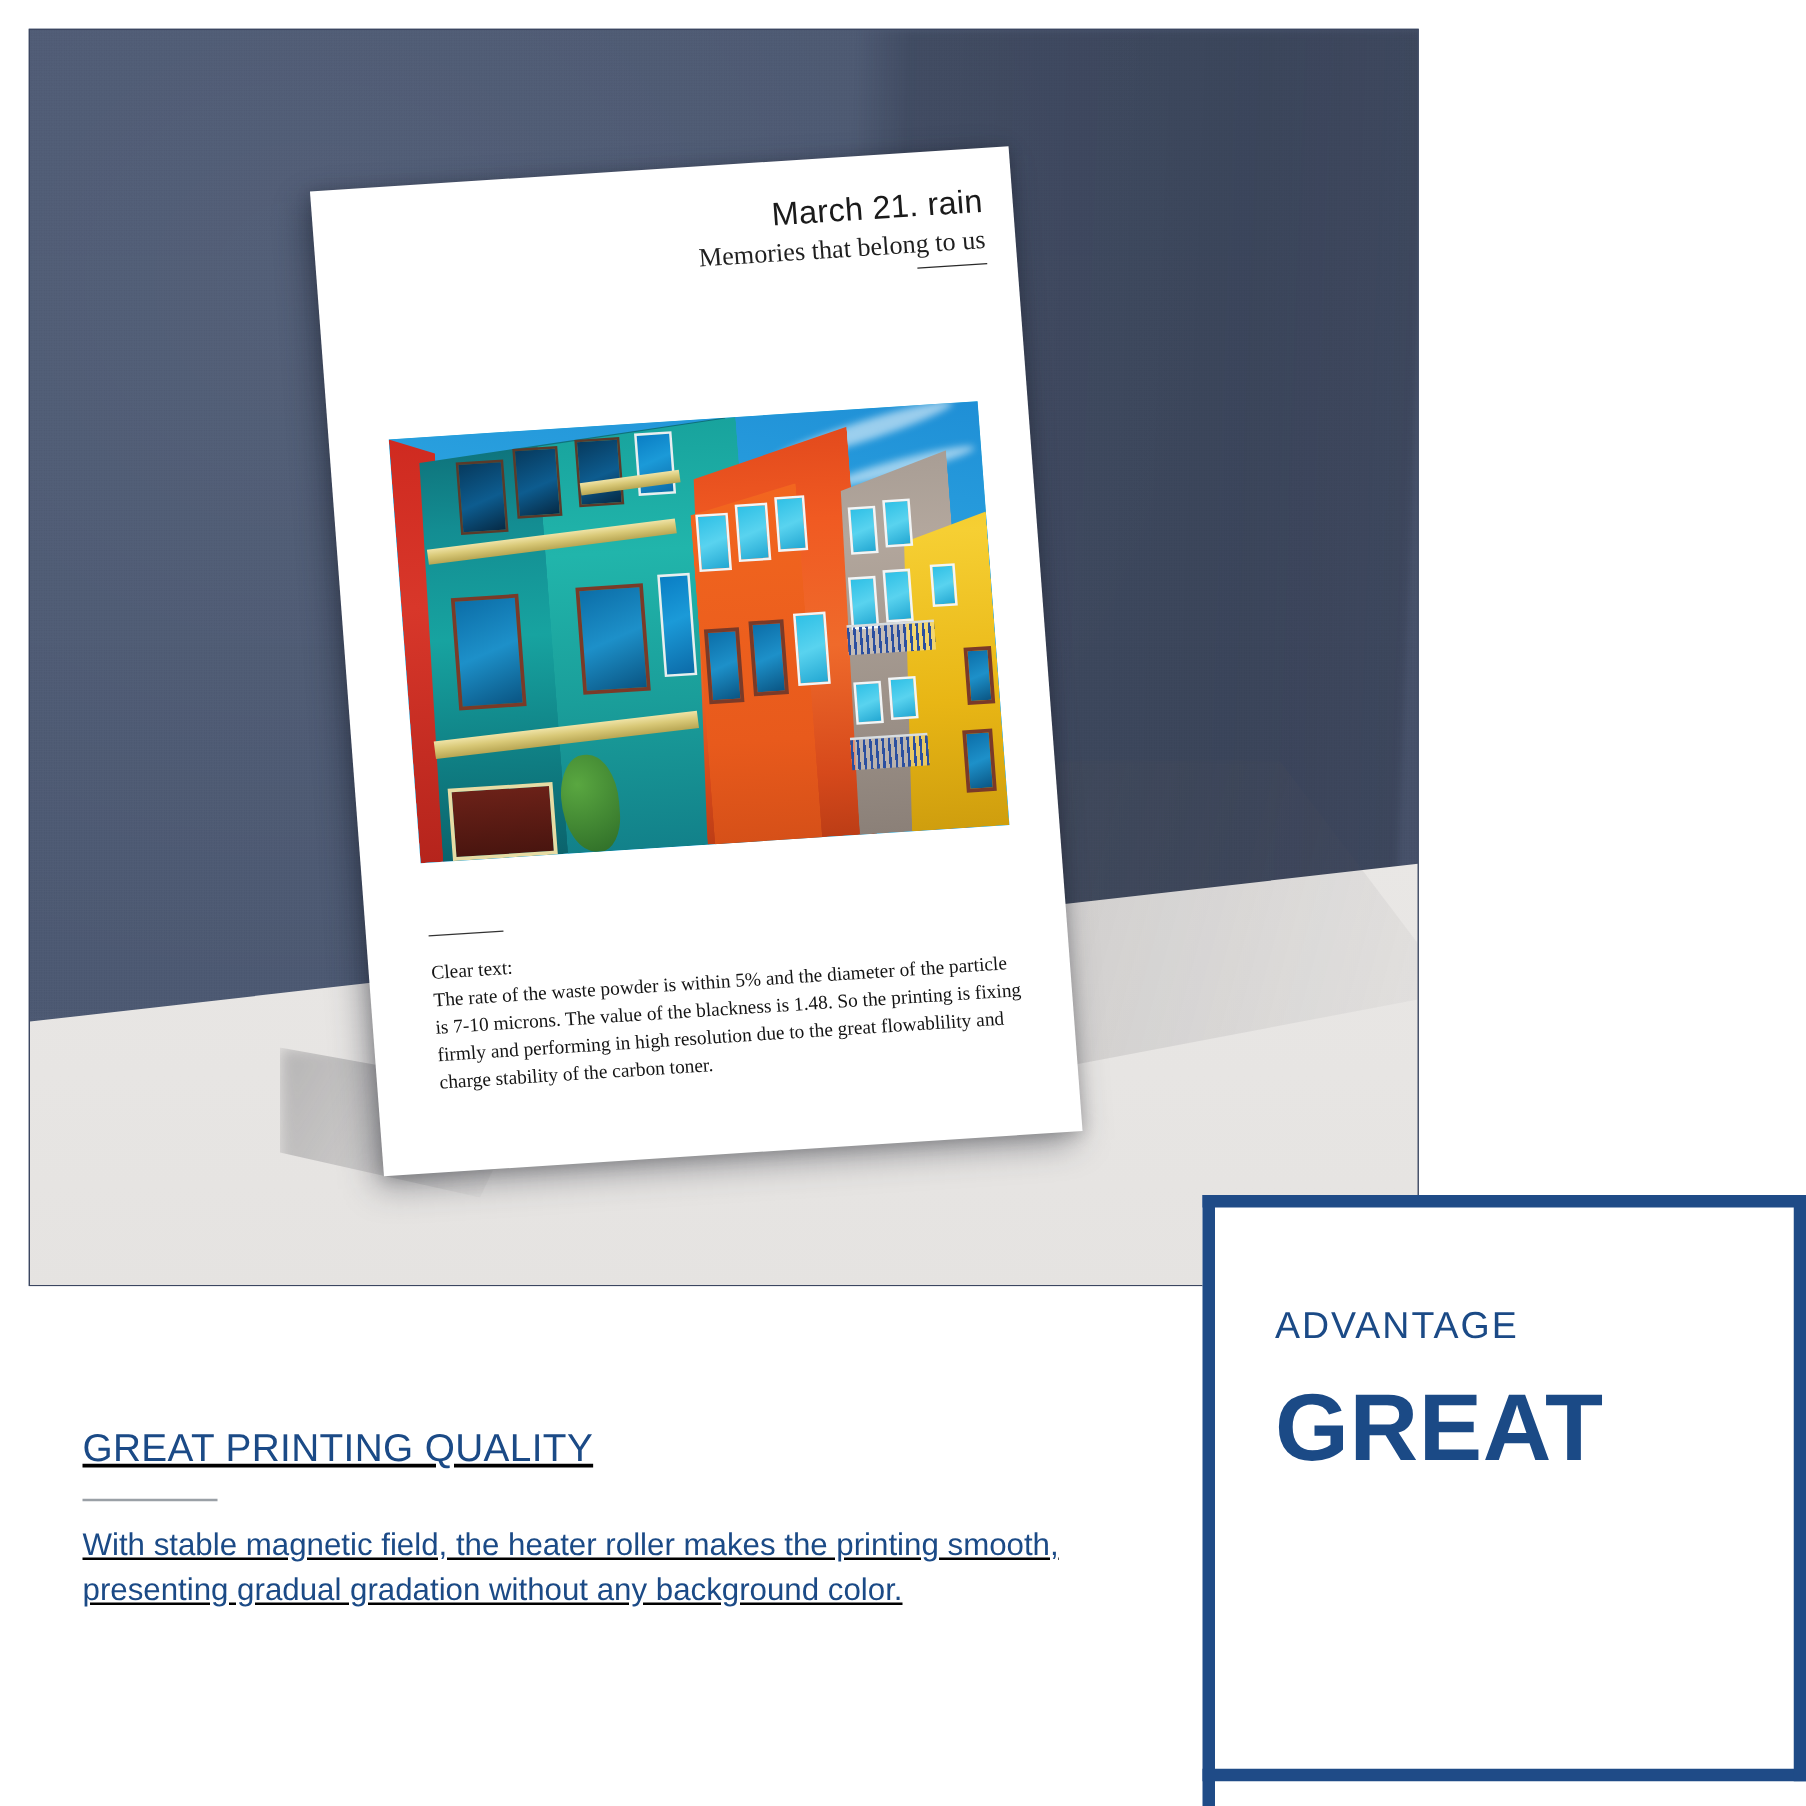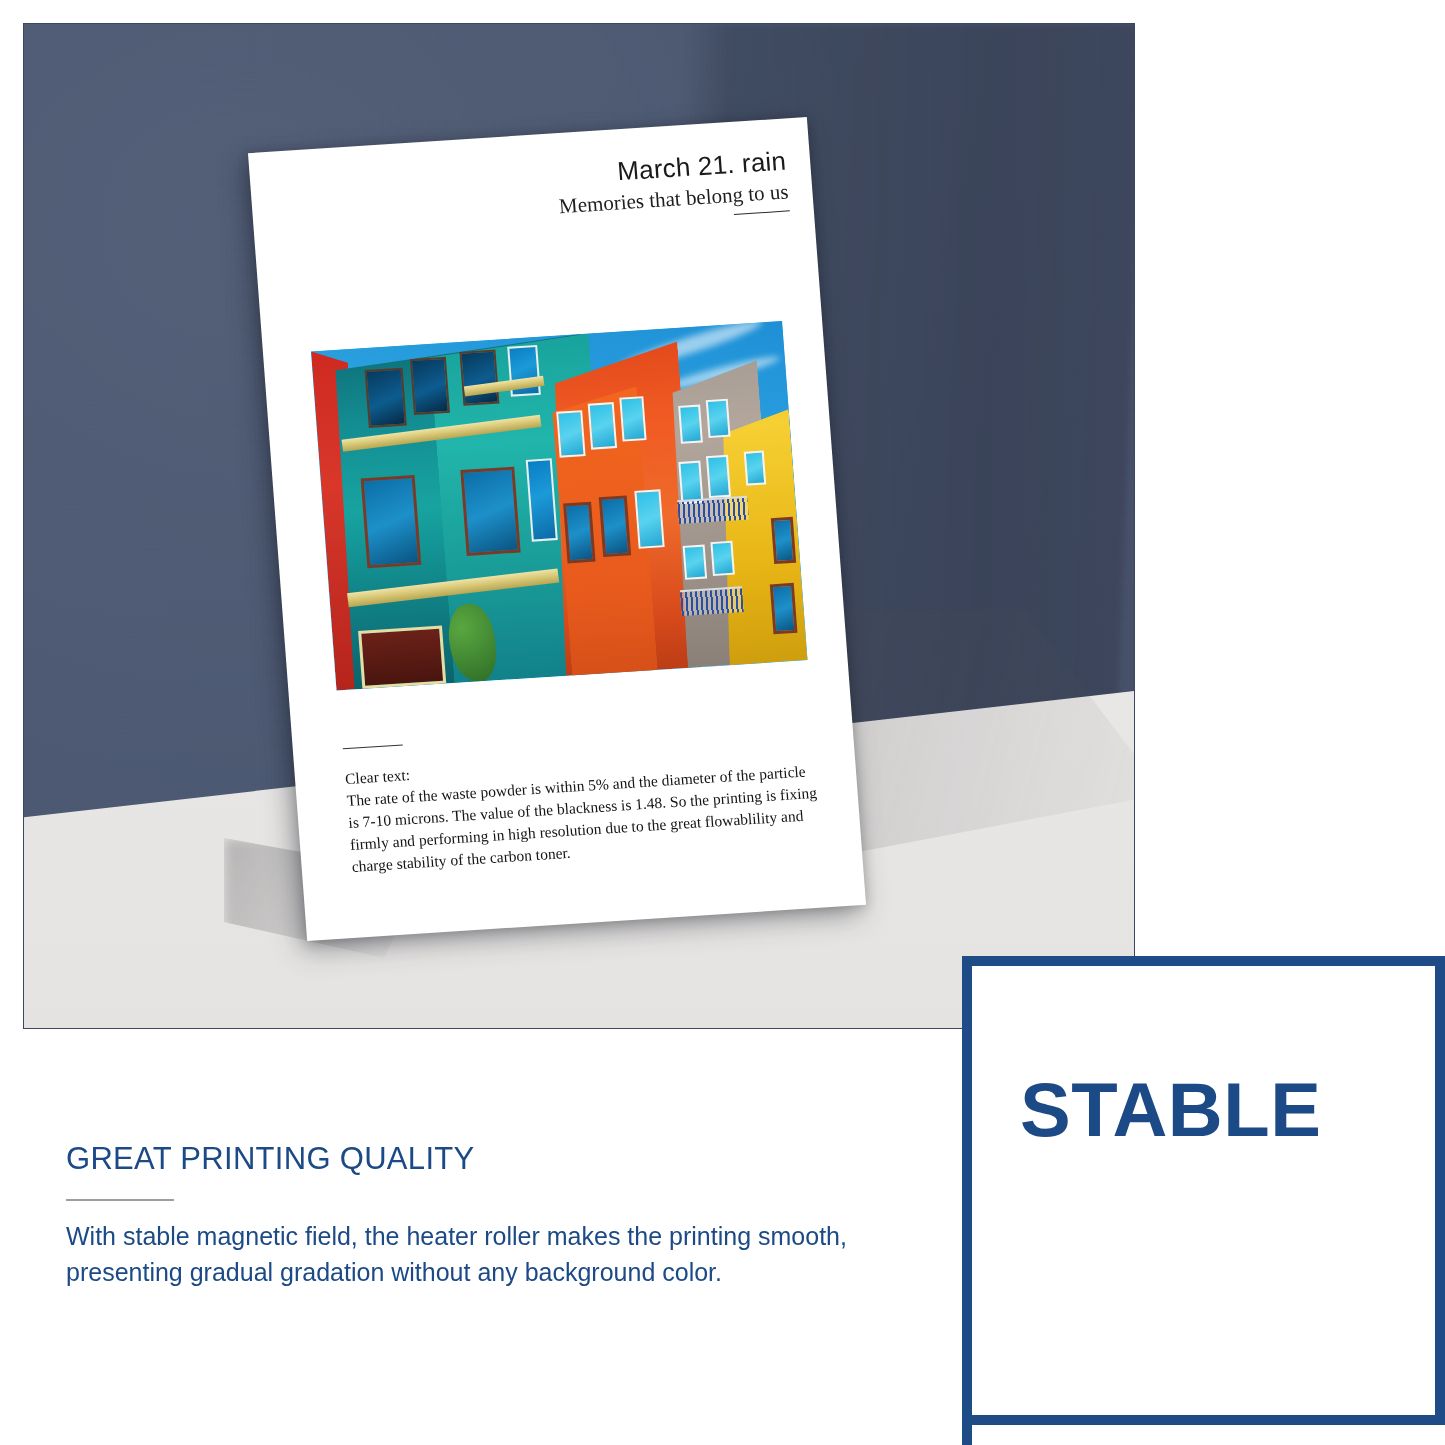--- a/index.html
+++ b/index.html
@@ -257,20 +257,21 @@
     color: #141414;
   }
   .card-body .lbl { display:block; }
 
   
   .bl-block {
     position: absolute;
     left: 66px;
     top: 1140px;
     width: 800px;
+    text-decoration: underline;
   }
   .bl-title {
     font-size: 31px;
     color: #1b4a86;
     letter-spacing: 0.3px;
     line-height: 1.2;
   }
   .bl-rule {
     width: 108px;
     height: 2px;
@@ -436,15 +437,16 @@
 <div class="white-gap-left"></div>
 
 <div class="bl-block">
   <div class="bl-title">GREAT PRINTING QUALITY</div>
   <div class="bl-rule"></div>
   <div class="bl-body">With stable magnetic field, the heater roller makes the printing smooth, presenting gradual gradation without any background color.</div>
 </div>
 
 <div class="br-frame">
   <div class="br-inner">
-    <div class="br-headline">STABLE</div>
+    <div class="br-eyebrow">ADVANTAGE</div>
+    <div class="br-headline">GREAT</div>
   </div>
 </div>
 
 </body></html>

